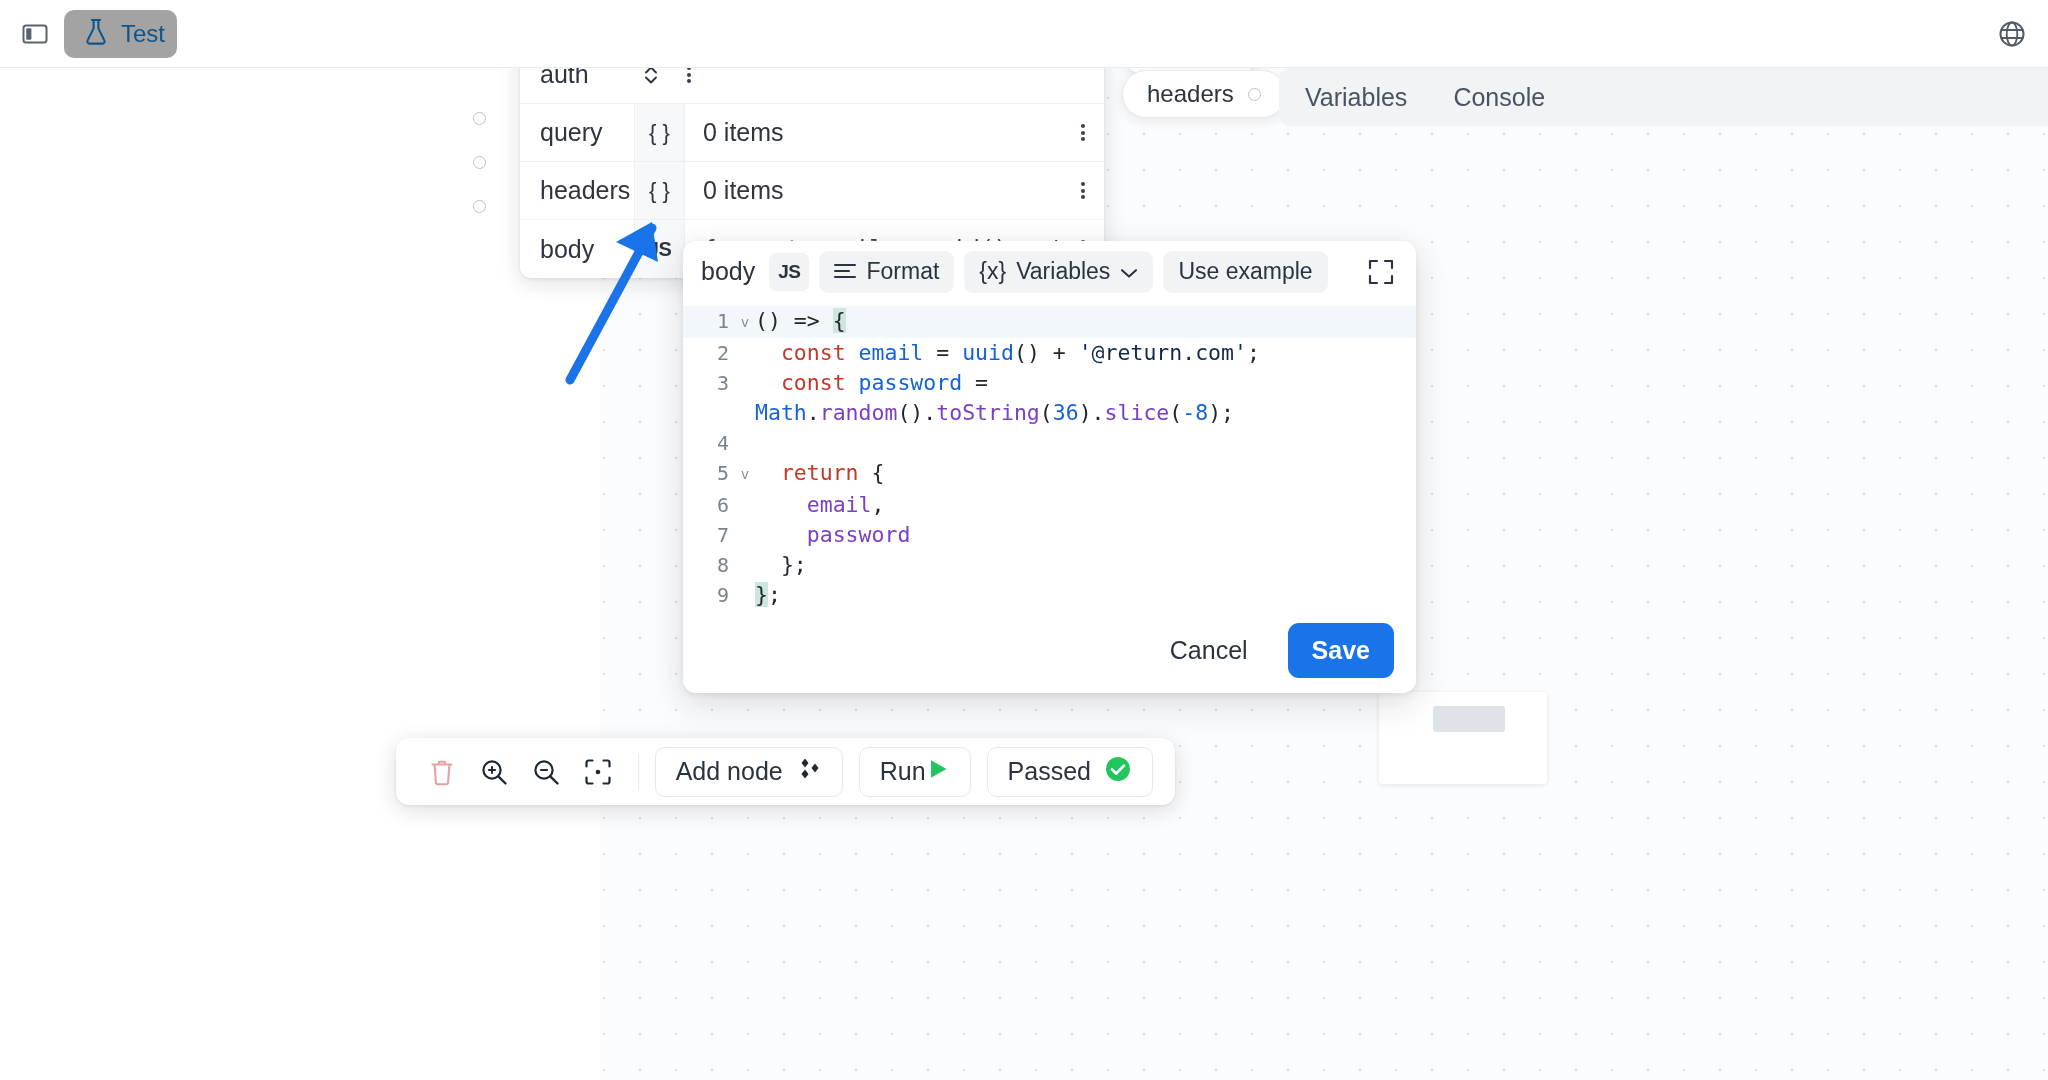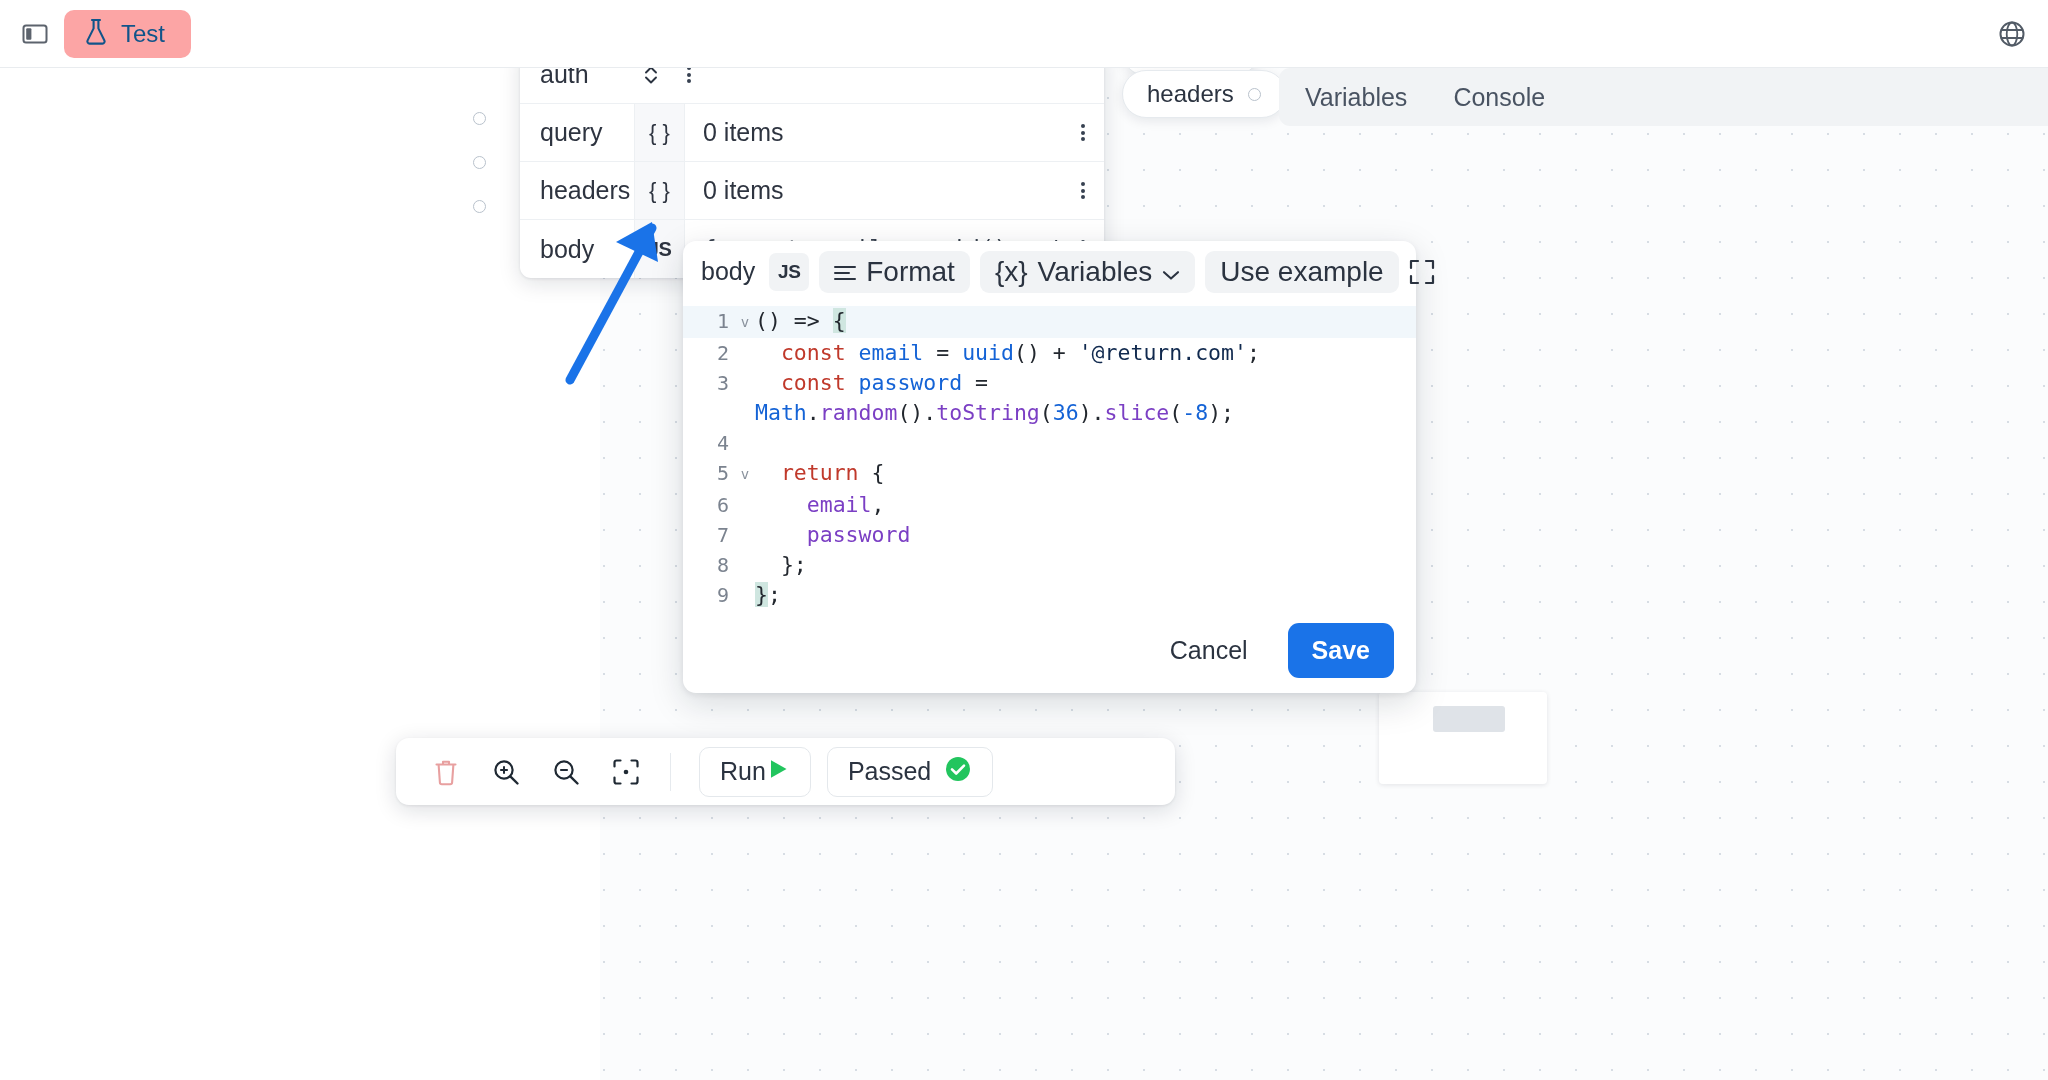--- a/index.html
+++ b/index.html
@@ -16,22 +16,22 @@
     position: absolute; left: 0; top: 0; width: 2048px; height: 68px;
     background: #ffffff; border-bottom: 1px solid #e9ecef;
     display: flex; align-items: center; z-index: 60;
   }
   .panel-toggle {
     margin-left: 18px; width: 34px; height: 34px;
     display: flex; align-items: center; justify-content: center;
     border-radius: 7px; cursor: pointer;
   }
   .tab-test {
-    margin-left: 12px; height: 48px; padding: 0 26px 0 20px;
-    background: #fca5a5; border-radius: 10px;
+    margin-left: 12px; height: 48px; padding: 0 12px 0 20px;
+    background: #a3a3a3; border-radius: 10px;
     display: flex; align-items: center; gap: 13px; cursor: pointer;
   }
   .tab-test .label { font-size: 24px; color: #10548a; }
   .globe-btn {
     position: absolute; right: 18px; top: 50%; transform: translateY(-50%);
     width: 36px; height: 36px; display: flex; align-items: center; justify-content: center;
     cursor: pointer;
   }
 
   
@@ -112,21 +112,21 @@
   .ed-title { font-size: 25px; color: #2b3340; margin-right: 4px; }
   .ed-js {
     background: #f1f3f5; border-radius: 7px; height: 38px; min-width: 40px;
     display: flex; align-items: center; justify-content: center;
     font-size: 19px; font-weight: 700; color: #2b3340; letter-spacing: -.5px; padding: 0 9px;
     cursor: pointer;
   }
   .ed-btn {
     background: #f1f3f5; border-radius: 9px; height: 42px;
     display: flex; align-items: center; gap: 10px; padding: 16px 15px;
-    font-size: 28px; color: #2b3340; cursor: pointer; white-space: nowrap;
+    font-size: 23px; color: #2b3340; cursor: pointer; white-space: nowrap;
   }
   .ed-btn.plain { background: #f1f3f5; }
   .ed-expand { margin-left: auto; width: 42px; height: 42px; display: flex; align-items: center; justify-content: center; cursor: pointer; }
 
   .ed-code { flex: 1 1 auto; overflow: hidden; padding-top: 4px; position: relative; }
   .cline { display: flex; align-items: flex-start; min-height: 30px; font-family: "DejaVu Sans Mono", monospace; font-size: 21.5px; }
   .cline.active { background: #f1f7fb; }
   .gut {
     width: 52px; flex: none; text-align: right; padding-right: 6px;
     color: #7b838f; font-size: 20px; line-height: 30px; user-select: none;
@@ -409,20 +409,30 @@
     </span>
     <span class="tb-ico">
       <svg width="28" height="28" viewBox="0 0 28 28" fill="none">
         <path d="M2.5 8.5V4.5a2 2 0 0 1 2-2h4M25.5 8.5V4.5a2 2 0 0 0-2-2h-4M2.5 19.5v4a2 2 0 0 0 2 2h4M25.5 19.5v4a2 2 0 0 1-2 2h-4" stroke="#1f2933" stroke-width="2.2" stroke-linecap="round"></path>
         <circle cx="14" cy="14" r="2.3" fill="#1f2933"></circle>
       </svg>
     </span>
 
     <span class="tb-sep"></span>
 
+    <span class="tb-pill">
+      <span>Add node</span>
+      <span>
+        <svg width="26" height="24" viewBox="0 0 26 24" fill="none">
+          <path d="M9 1.5 12.5 6 9 10.5 5.5 6z" fill="#1f2933"></path>
+          <path d="M19 6.5 22.5 11 19 15.5 15.5 11z" fill="#1f2933"></path>
+          <path d="M9 12.5 12.5 17 9 21.5 5.5 17z" fill="#1f2933"></path>
+        </svg>
+      </span>
+    </span>
 
     <span class="tb-pill run" style="margin-left:12px;">
       <span>Run</span>
       <span>
         <svg width="24" height="24" viewBox="0 0 24 24" fill="none">
           <path d="M5 3.2 20.5 12 5 20.8z" fill="#22c55e"></path>
         </svg>
       </span>
     </span>
 

